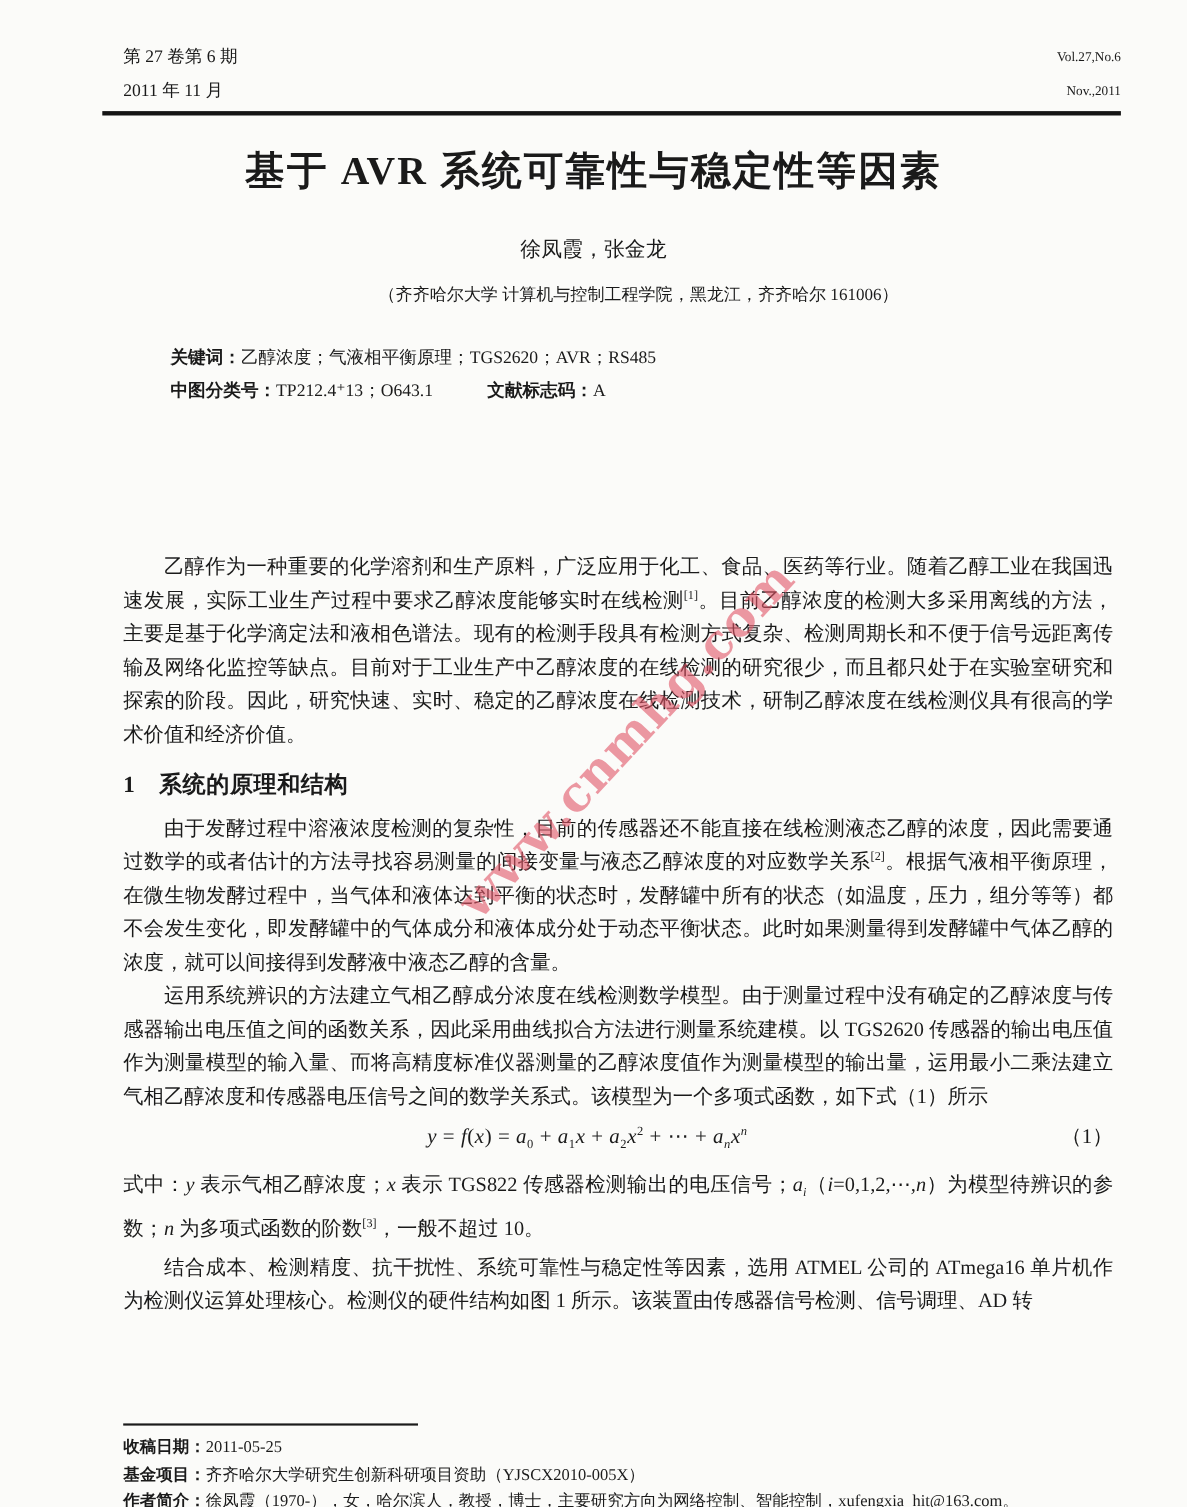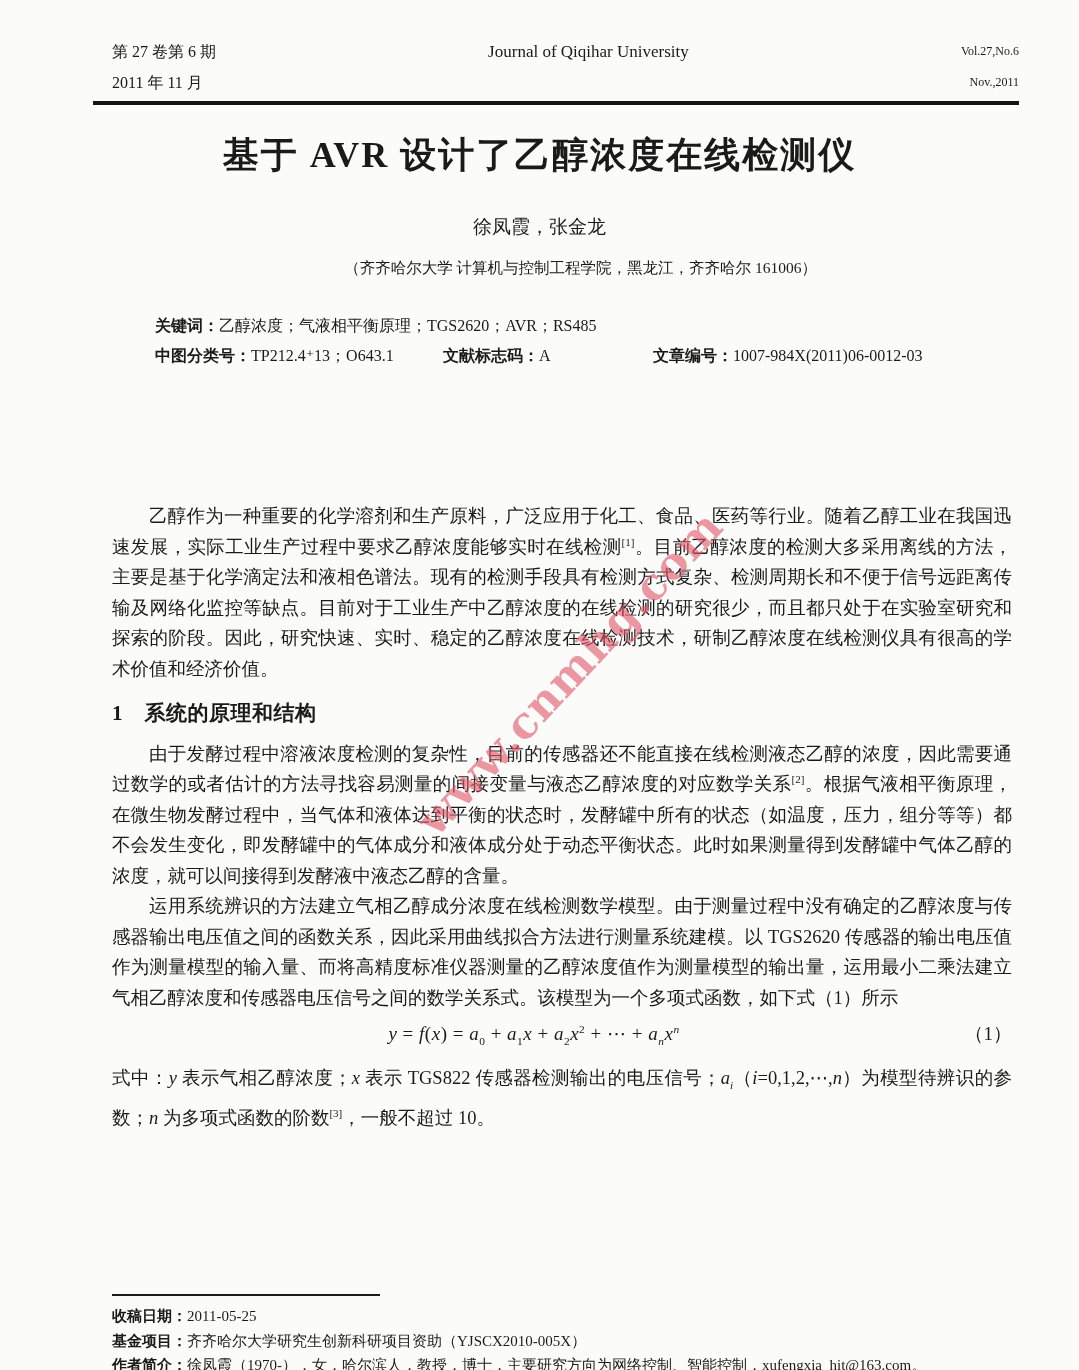--- a/index.html
+++ b/index.html
@@ -58,52 +58,51 @@
 </style>
 </head>
 <body>
 
 <header class="hdr">
   <div class="hdr-left">
     <div>第 27 卷第 6 期</div>
     <div>2011 年 11 月</div>
   </div>
   <div class="hdr-center">
-    <div class="jen">Journal of Qiqihar University</div>
   </div>
   <div class="hdr-right">
     <div>Vol.27,No.6</div>
     <div>Nov.,2011</div>
   </div>
 </header>
 <div class="hdr-rule"></div>
 
-<h1 class="title">基于 AVR 设计了乙醇浓度在线检测仪</h1>
+<h1 class="title">基于 AVR 系统可靠性与稳定性等因素</h1>
 <div class="authors">徐凤霞，张金龙</div>
 <div class="affil">（齐齐哈尔大学 计算机与控制工程学院，黑龙江，齐齐哈尔 161006）</div>
 
 <section class="meta">
   <p><b>关键词：</b><span>乙醇浓度；气液相平衡原理；TGS2620；AVR；RS485</span></p>
   <div class="meta-clc">
     <span class="clc1"><b>中图分类号：</b><span>TP212.4⁺13；O643.1</span></span>
     <span class="clc2"><b>文献标志码：</b><span>A</span></span>
-    <span class="clc3"><b>文章编号：</b><span>1007-984X(2011)06-0012-03</span></span>
   </div>
 </section>
 
 <main class="bodytext">
   <p class="indent"><span>乙醇作为一种重要的化学溶剂和生产原料，广泛应用于化工、食品、医药等行业。随着乙醇工业在我国迅速发展，实际工业生产过程中要求乙醇浓度能够实时在线检测</span><sup>[1]</sup><span>。目前乙醇浓度的检测大多采用离线的方法，主要是基于化学滴定法和液相色谱法。现有的检测手段具有检测方式复杂、检测周期长和不便于信号远距离传输及网络化监控等缺点。目前对于工业生产中乙醇浓度的在线检测的研究很少，而且都只处于在实验室研究和探索的阶段。因此，研究快速、实时、稳定的乙醇浓度在线检测技术，研制乙醇浓度在线检测仪具有很高的学术价值和经济价值。</span></p>
   <h2>1　系统的原理和结构</h2>
   <p class="indent"><span>由于发酵过程中溶液浓度检测的复杂性，目前的传感器还不能直接在线检测液态乙醇的浓度，因此需要通过数学的或者估计的方法寻找容易测量的间接变量与液态乙醇浓度的对应数学关系</span><sup>[2]</sup><span>。根据气液相平衡原理，在微生物发酵过程中，当气体和液体达到平衡的状态时，发酵罐中所有的状态（如温度，压力，组分等等）都不会发生变化，即发酵罐中的气体成分和液体成分处于动态平衡状态。此时如果测量得到发酵罐中气体乙醇的浓度，就可以间接得到发酵液中液态乙醇的含量。</span></p>
   <p class="indent"><span>运用系统辨识的方法建立气相乙醇成分浓度在线检测数学模型。由于测量过程中没有确定的乙醇浓度与传感器输出电压值之间的函数关系，因此采用曲线拟合方法进行测量系统建模。以 TGS2620 传感器的输出电压值作为测量模型的输入量、而将高精度标准仪器测量的乙醇浓度值作为测量模型的输出量，运用最小二乘法建立气相乙醇浓度和传感器电压信号之间的数学关系式。该模型为一个多项式函数，如下式（1）所示</span></p>
   <div class="formula-row">
     <span class="formula"><span class="it">y</span><span> = </span><span class="it">f</span><span>(</span><span class="it">x</span><span>) = </span><span class="it">a</span><sub>0</sub><span> + </span><span class="it">a</span><sub>1</sub><span class="it">x</span><span> + </span><span class="it">a</span><sub>2</sub><span class="it">x</span><sup>2</sup><span> + ⋯ + </span><span class="it">a</span><sub class="it">n</sub><span class="it">x</span><sup class="it">n</sup></span>
     <span class="fnum">（1）</span>
   </div>
   <p class="explain"><span>式中：</span><span class="it">y</span><span> 表示气相乙醇浓度；</span><span class="it">x</span><span> 表示 TGS822 传感器检测输出的电压信号；</span><span class="it">a</span><sub class="it">i</sub><span>（</span><span class="it">i</span><span>=0,1,2,⋯,</span><span class="it">n</span><span>）为模型待辨识的参数；</span><span class="it">n</span><span> 为多项式函数的阶数</span><sup>[3]</sup><span>，一般不超过 10。</span></p>
+  <p class="indent"><span>结合成本、检测精度、抗干扰性、系统可靠性与稳定性等因素，选用 ATMEL 公司的 ATmega16 单片机作为检测仪运算处理核心。检测仪的硬件结构如图 1 所示。该装置由传感器信号检测、信号调理、AD 转</span></p>
 </main>
 
 <div class="watermark" style="color: rgb(226, 86, 104);">www.cnmhg.com</div>
 
 <footer class="footer">
   <div class="f-rule"></div>
   <div><b>收稿日期：</b><span>2011-05-25</span></div>
   <div><b>基金项目：</b><span>齐齐哈尔大学研究生创新科研项目资助（YJSCX2010-005X）</span></div>
   <div><b>作者简介：</b><span>徐凤霞（1970-），女，哈尔滨人，教授，博士，主要研究方向为网络控制、智能控制，xufengxia_hit@163.com。</span></div>
 </footer>

